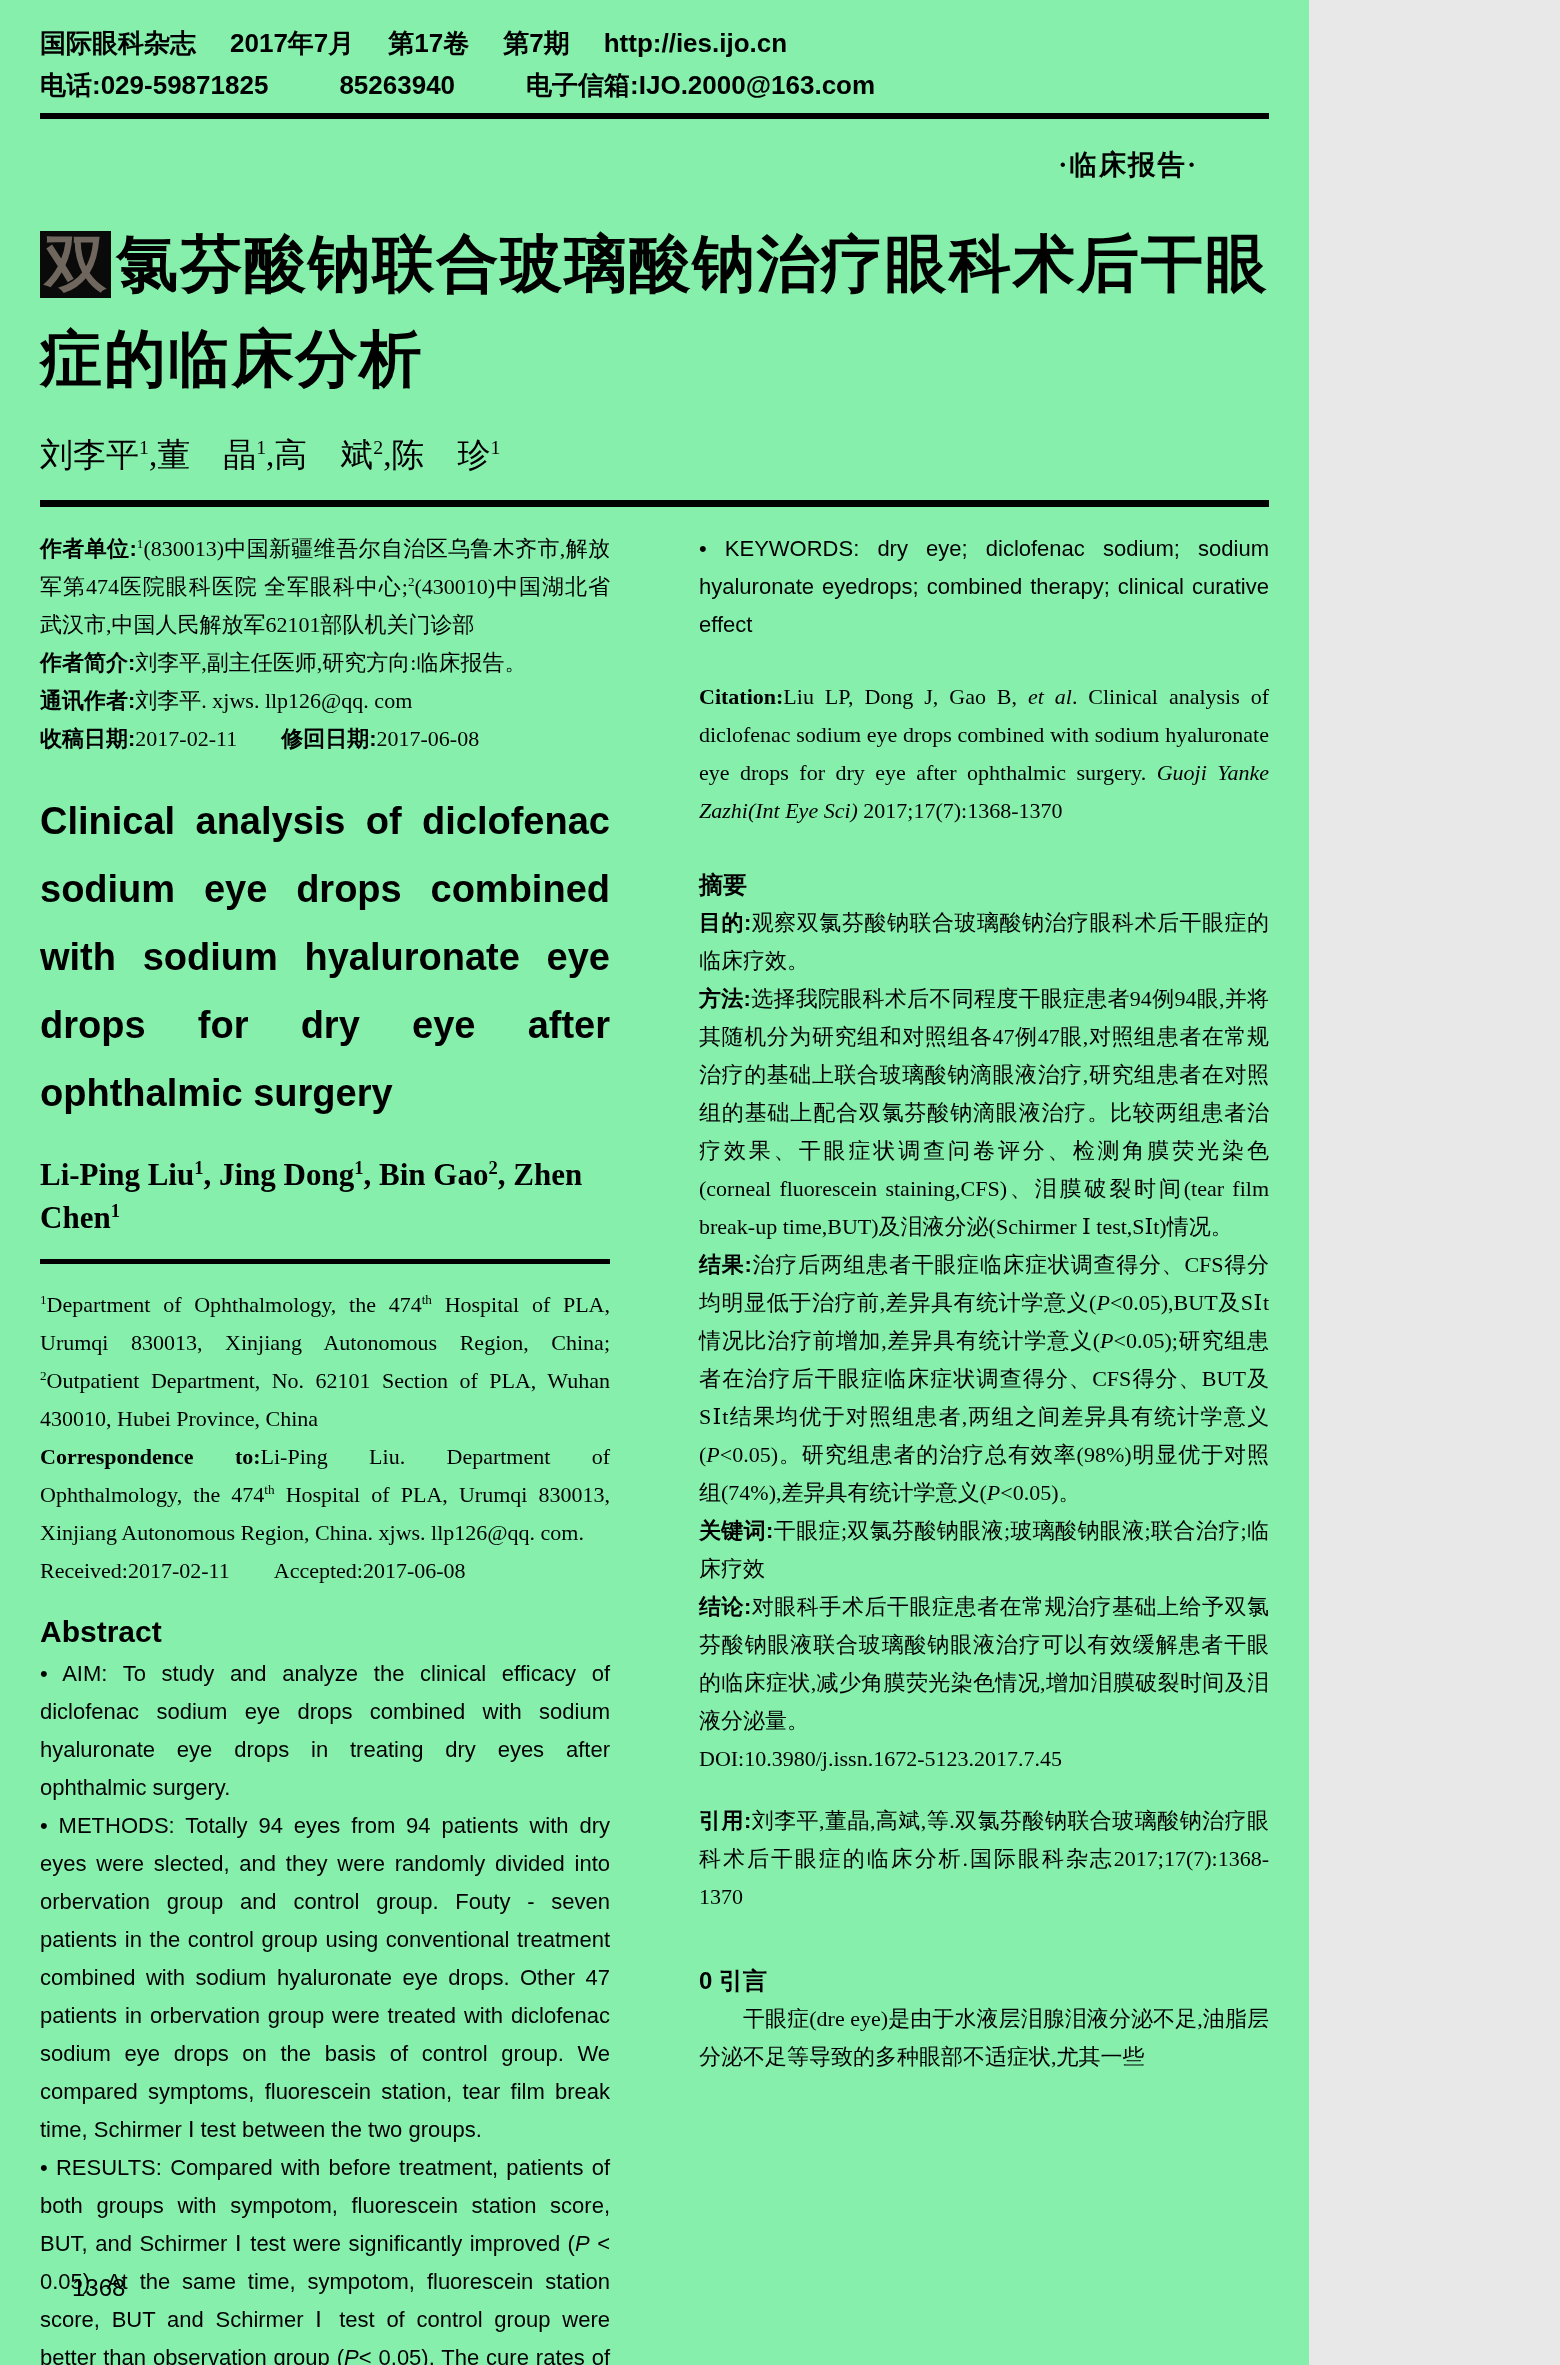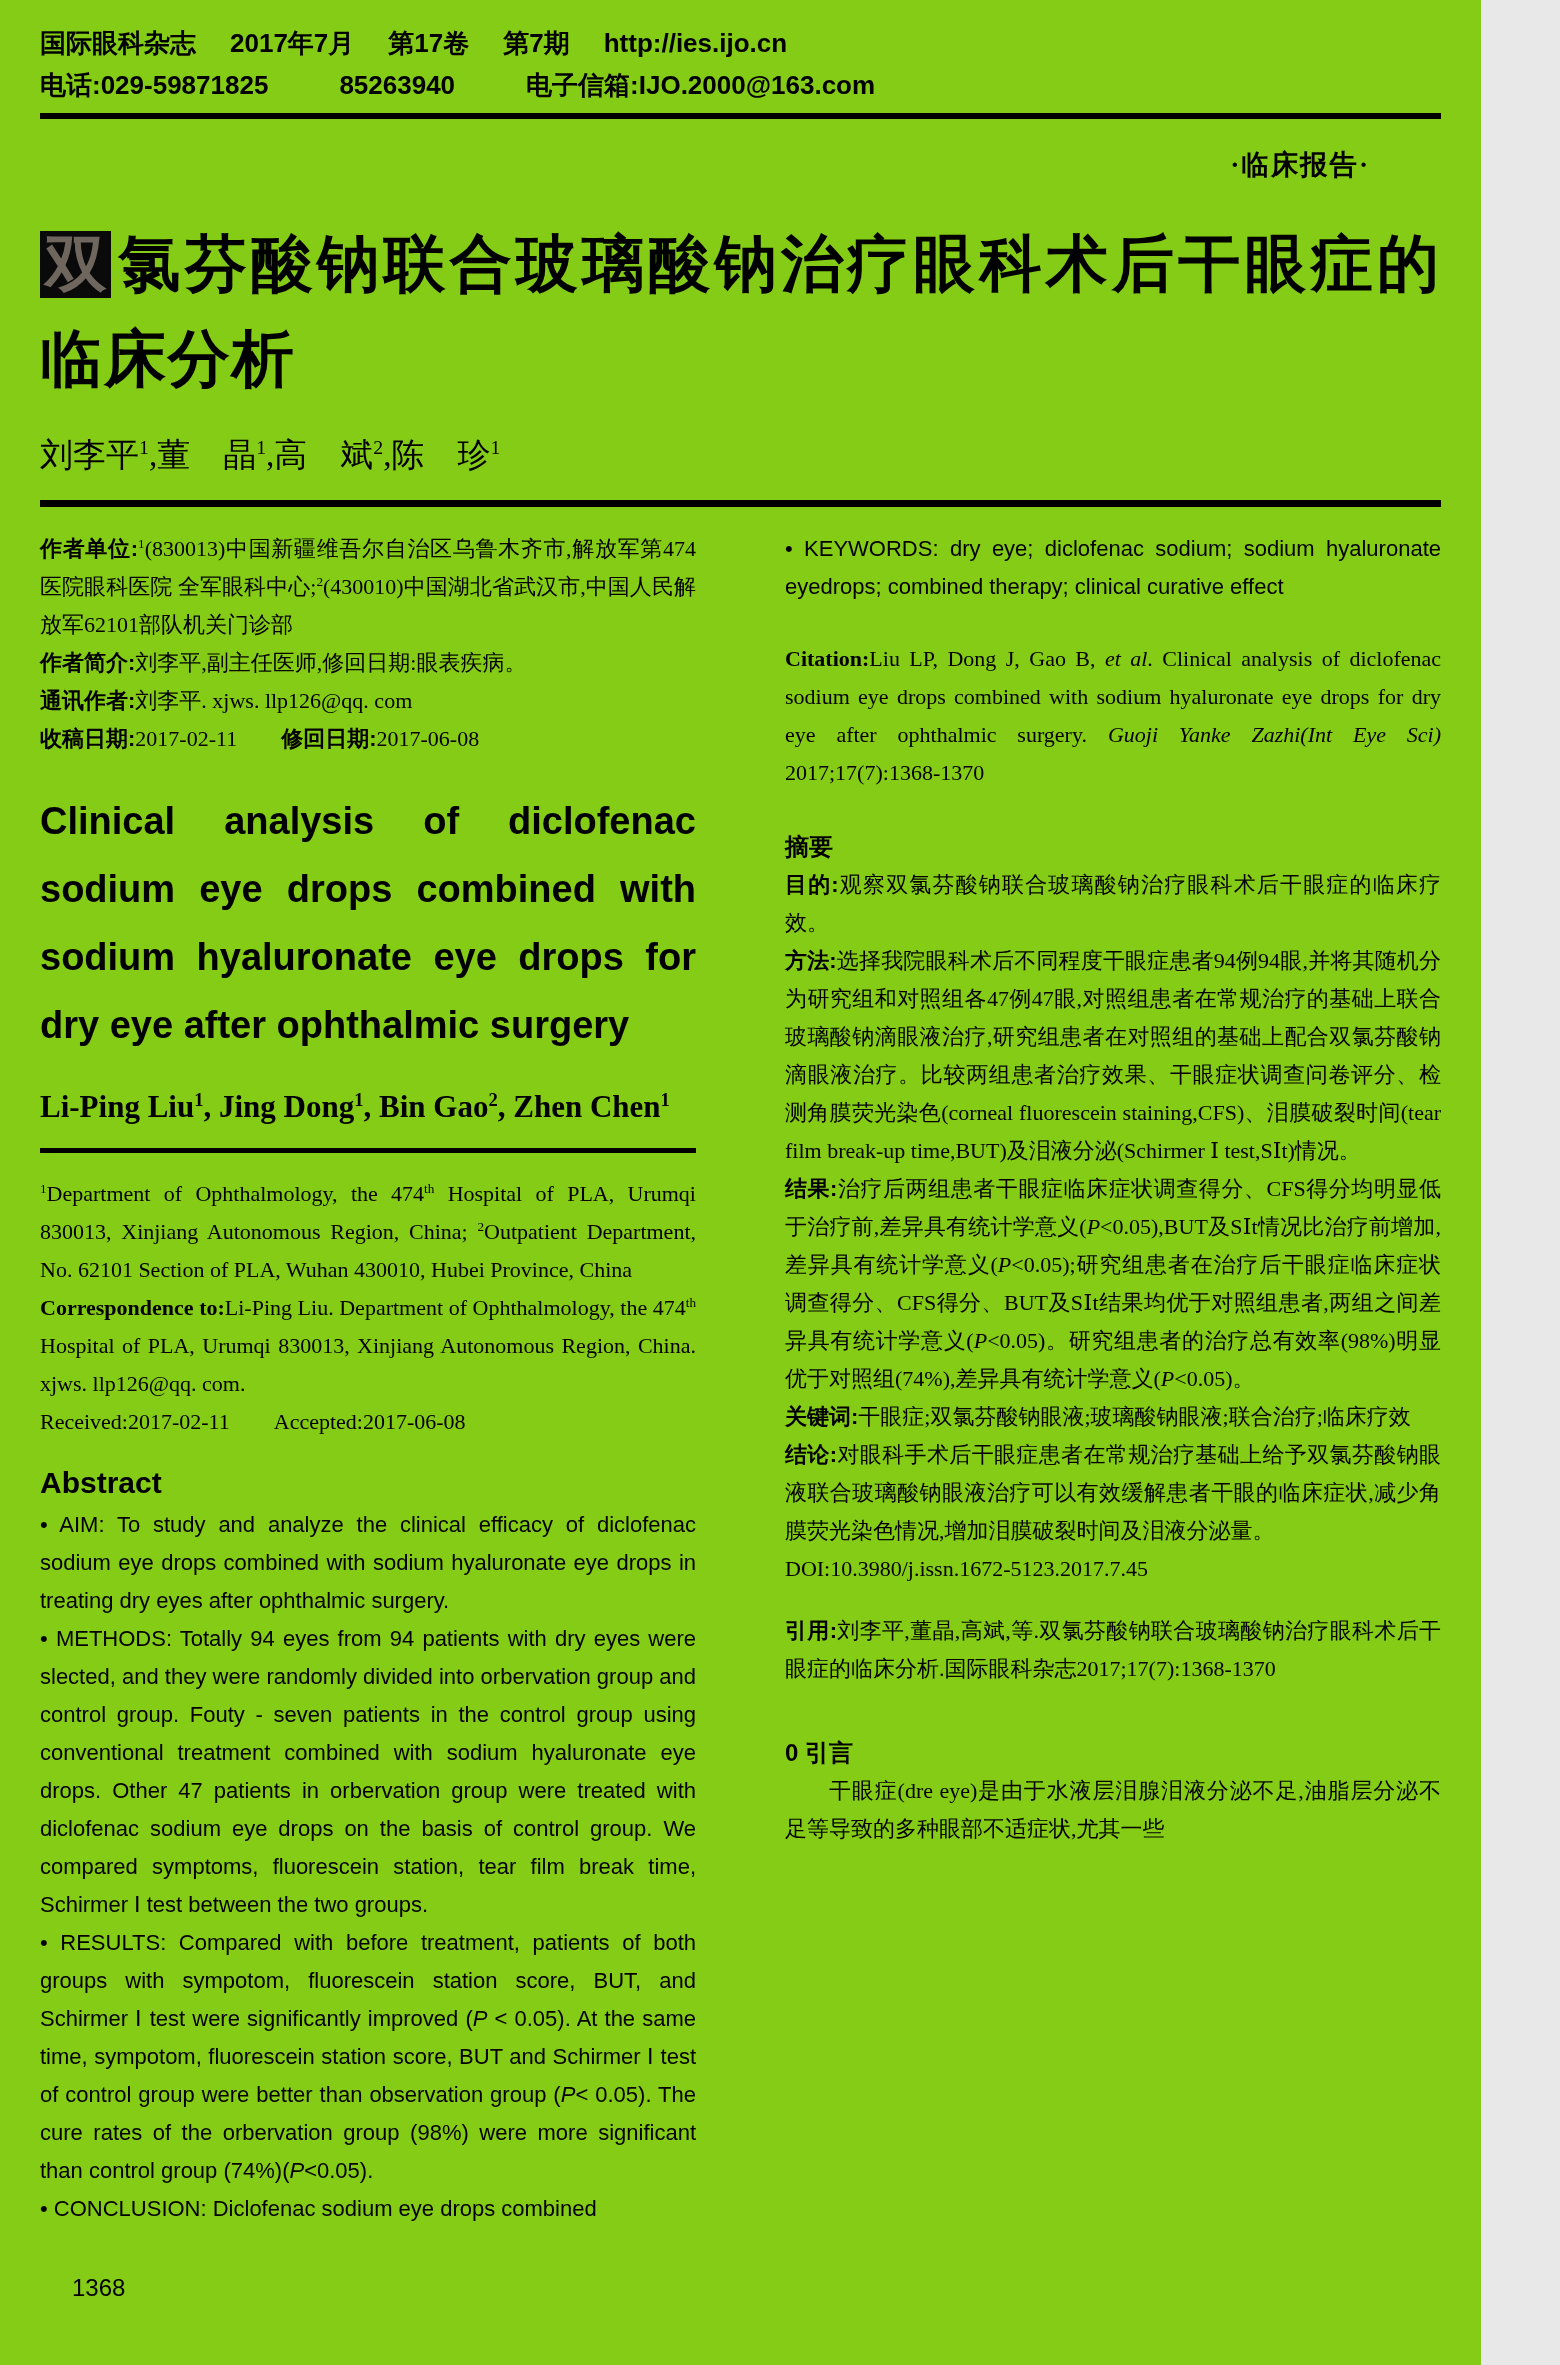--- a/index.html
+++ b/index.html
@@ -1,19 +1,19 @@
 <!DOCTYPE html>
 <html style="font-size:7.6px"><head>
 <meta charset="utf-8">
 <style>
   html,body{margin:0;padding:0;background:#e8e8e8;}
   .page{
     position:relative;
-    width:1481px;height:2366px;
-    background:#84cc16;color:#000;
+    width:1309px;height:2366px;
+    background:#86efac;color:#000;
     font-family:"Liberation Serif","DejaVu Serif",serif;
     overflow:hidden;
   }
   .inner{padding:22px 40px 0 40px;}
 
   
   .b{font-weight:bold;}
   .i{font-style:italic;}
   .sup{font-size:60%;vertical-align:super;line-height:0;}
   .hei{font-family:"Liberation Sans","DejaVu Sans",sans-serif;font-weight:bold;}
@@ -121,21 +121,21 @@
     </div>
 
     <div class="authors-cn"><span>刘李平</span><span class="sup">1</span><span>,董　晶</span><span class="sup">1</span><span>,高　斌</span><span class="sup">2</span><span>,陈　珍</span><span class="sup">1</span></div>
 
     <div class="rule-full"></div>
 
     <div class="columns">
 
       <div class="col col-left">
         <div class="p-cn"><span class="hei">作者单位:</span><span class="sup">1</span><span>(830013)中国新疆维吾尔自治区乌鲁木齐市,解放军第474医院眼科医院 全军眼科中心;</span><span class="sup">2</span><span>(430010)中国湖北省武汉市,中国人民解放军62101部队机关门诊部</span></div>
-        <div class="p-cn"><span class="hei">作者简介:</span><span>刘李平,副主任医师,修回日期:眼表疾病。</span></div>
+        <div class="p-cn"><span class="hei">作者简介:</span><span>刘李平,副主任医师,研究方向:临床报告。</span></div>
         <div class="p-cn"><span class="hei">通讯作者:</span><span>刘李平. xjws. llp126@qq. com</span></div>
         <div class="p-cn"><span class="hei">收稿日期:</span><span>2017-02-11　　</span><span class="hei">修回日期:</span><span>2017-06-08</span></div>
 
         <div class="en-title">Clinical analysis of diclofenac sodium eye drops combined with sodium hyaluronate eye drops for dry eye after ophthalmic surgery</div>
         <div class="en-authors"><span>Li-Ping Liu</span><span class="sup">1</span><span>, Jing Dong</span><span class="sup">1</span><span>, Bin Gao</span><span class="sup">2</span><span>, Zhen Chen</span><span class="sup">1</span></div>
 
         <div class="rule-col"></div>
 
         <div class="p-en-serif"><span class="sup">1</span><span>Department of Ophthalmology, the 474</span><span class="sup">th</span><span> Hospital of PLA, Urumqi 830013, Xinjiang Autonomous Region, China; </span><span class="sup">2</span><span>Outpatient Department, No. 62101 Section of PLA, Wuhan 430010, Hubei Province, China</span></div>
         <div class="p-en-serif"><span class="b">Correspondence to:</span><span>Li-Ping Liu. Department of Ophthalmology, the 474</span><span class="sup">th</span><span> Hospital of PLA, Urumqi 830013, Xinjiang Autonomous Region, China. xjws. llp126@qq. com.</span></div>

